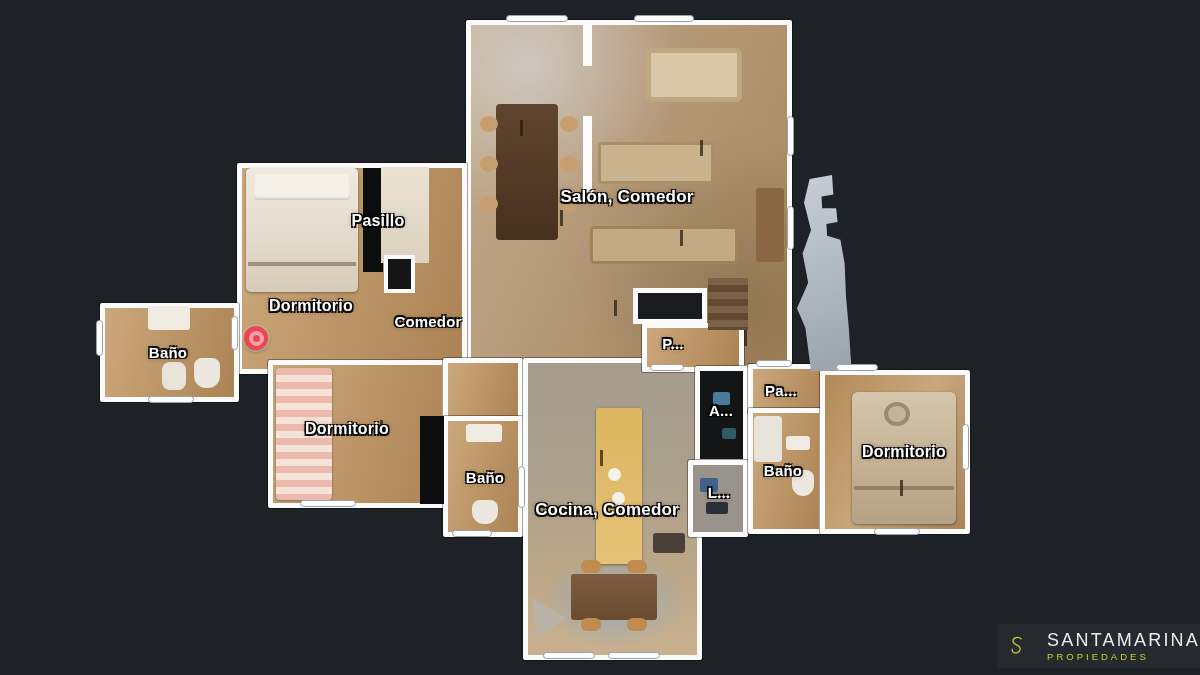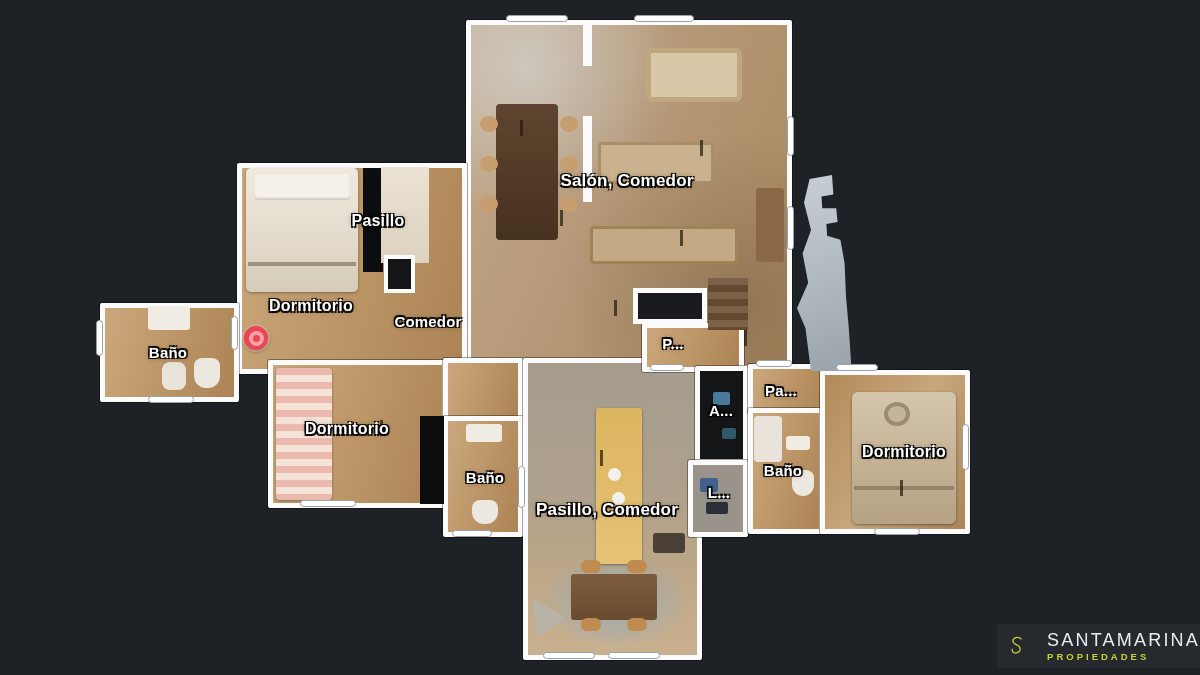--- a/index.html
+++ b/index.html
@@ -26,21 +26,21 @@
   .marker{position:absolute;width:24px;height:24px;border-radius:50%;z-index:25;
     transform:translate(-50%,-50%);background:var(--marker-color);
     display:flex;align-items:center;justify-content:center;
     box-shadow:0 0 0 2px rgba(255,255,255,.25),0 1px 4px rgba(0,0,0,.5);}
   .marker .ring{width:15px;height:15px;border-radius:50%;background:var(--marker-ring);
     display:flex;align-items:center;justify-content:center;}
   .marker .core{width:7px;height:7px;border-radius:50%;background:var(--marker-color);}
   .logo{position:absolute;left:997px;top:624px;width:203px;height:44px;background:var(--panel);
     display:flex;align-items:center;gap:23px;padding-left:13px;z-index:30;}
   .logo-name{color:var(--name-color);font-size:18px;letter-spacing:2.2px;font-weight:400;line-height:1;}
-  .logo-tag{color:var(--accent);font-size:9.5px;letter-spacing:3px;font-weight:700;line-height:1;margin-top:3px;}
+  .logo-tag{color:var(--accent);font-size:9.5px;letter-spacing:3px;font-weight:400;line-height:1;margin-top:3px;}
 </style>
 </head>
 <body>
 
 <div class="stage">
 
   <div class="room" style="left:466px;top:20px;width:326px;height:350px;
        background:
          radial-gradient(circle at 18% 12%, rgba(218,228,238,.55), rgba(218,228,238,0) 38%),
          radial-gradient(circle at 85% 82%, rgba(80,60,40,.28), rgba(80,60,40,0) 45%),
@@ -167,34 +167,34 @@
   <div class="pill" style="left:874px;top:528px;width:46px;"></div>
   <div class="pill" style="left:650px;top:364px;width:34px;"></div>
   <div class="pillv" style="left:96px;top:320px;height:36px;"></div>
   <div class="pillv" style="left:231px;top:316px;height:34px;"></div>
   <div class="pillv" style="left:787px;top:116px;height:40px;"></div>
   <div class="pillv" style="left:787px;top:206px;height:44px;"></div>
   <div class="pillv" style="left:962px;top:424px;height:46px;"></div>
   <div class="pillv" style="left:518px;top:466px;height:42px;"></div>
 
   <div>
-      <div class="room-label" style="left: 627px; top: 181px; font-size: 17px;">Salón, Comedor</div>
+      <div class="room-label" style="left: 627px; top: 197px; font-size: 17px;">Salón, Comedor</div>
       <div class="room-label" style="left: 378px; top: 221px; font-size: 16px;">Pasillo</div>
       <div class="room-label" style="left: 311px; top: 306px; font-size: 16px;">Dormitorio</div>
       <div class="room-label" style="left: 428px; top: 321px; font-size: 15px;">Comedor</div>
       <div class="room-label" style="left: 168px; top: 352px; font-size: 15px;">Baño</div>
       <div class="room-label" style="left: 673px; top: 343px; font-size: 15px;">P...</div>
       <div class="room-label" style="left: 781px; top: 390px; font-size: 15px;">Pa...</div>
       <div class="room-label" style="left: 721px; top: 410px; font-size: 15px;">A...</div>
       <div class="room-label" style="left: 347px; top: 429px; font-size: 16px;">Dormitorio</div>
       <div class="room-label" style="left: 904px; top: 452px; font-size: 16px;">Dormitorio</div>
       <div class="room-label" style="left: 485px; top: 477px; font-size: 15px;">Baño</div>
       <div class="room-label" style="left: 783px; top: 470px; font-size: 15px;">Baño</div>
       <div class="room-label" style="left: 719px; top: 492px; font-size: 15px;">L...</div>
-      <div class="room-label" style="left: 607px; top: 510px; font-size: 17px;">Pasillo, Comedor</div>
+      <div class="room-label" style="left: 607px; top: 510px; font-size: 17px;">Cocina, Comedor</div>
     </div>
 
   <div class="marker" style="left: 256px; top: 338px;">
     <div class="ring">
       <div class="core"></div>
     </div>
   </div>
 
   <div class="logo">
     <svg width="26" height="36" viewBox="0 0 24 34">

